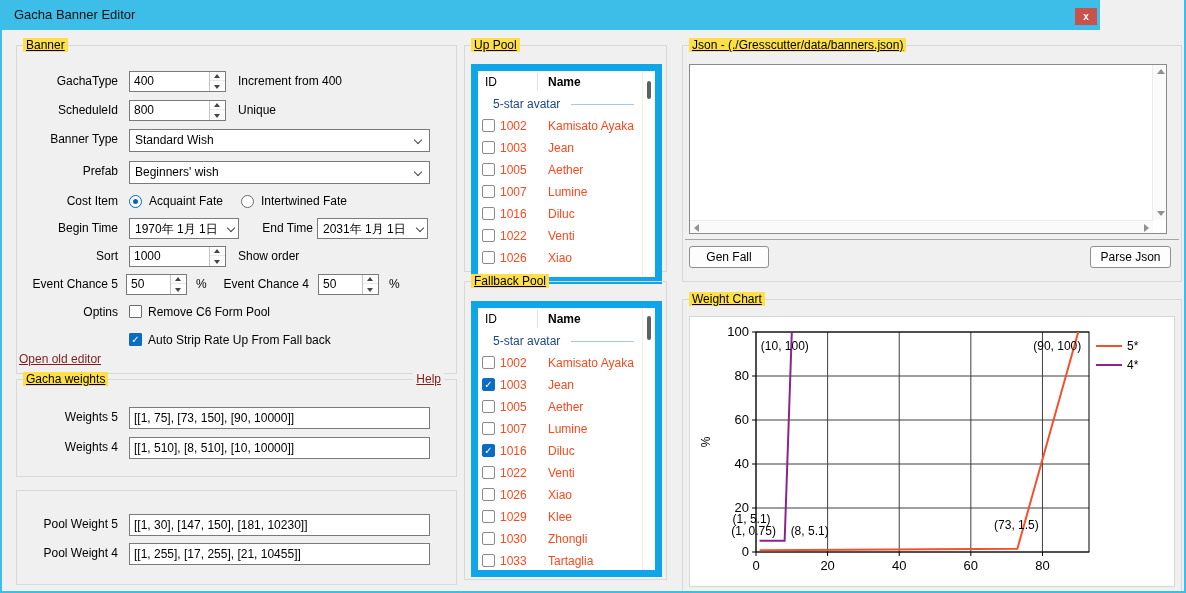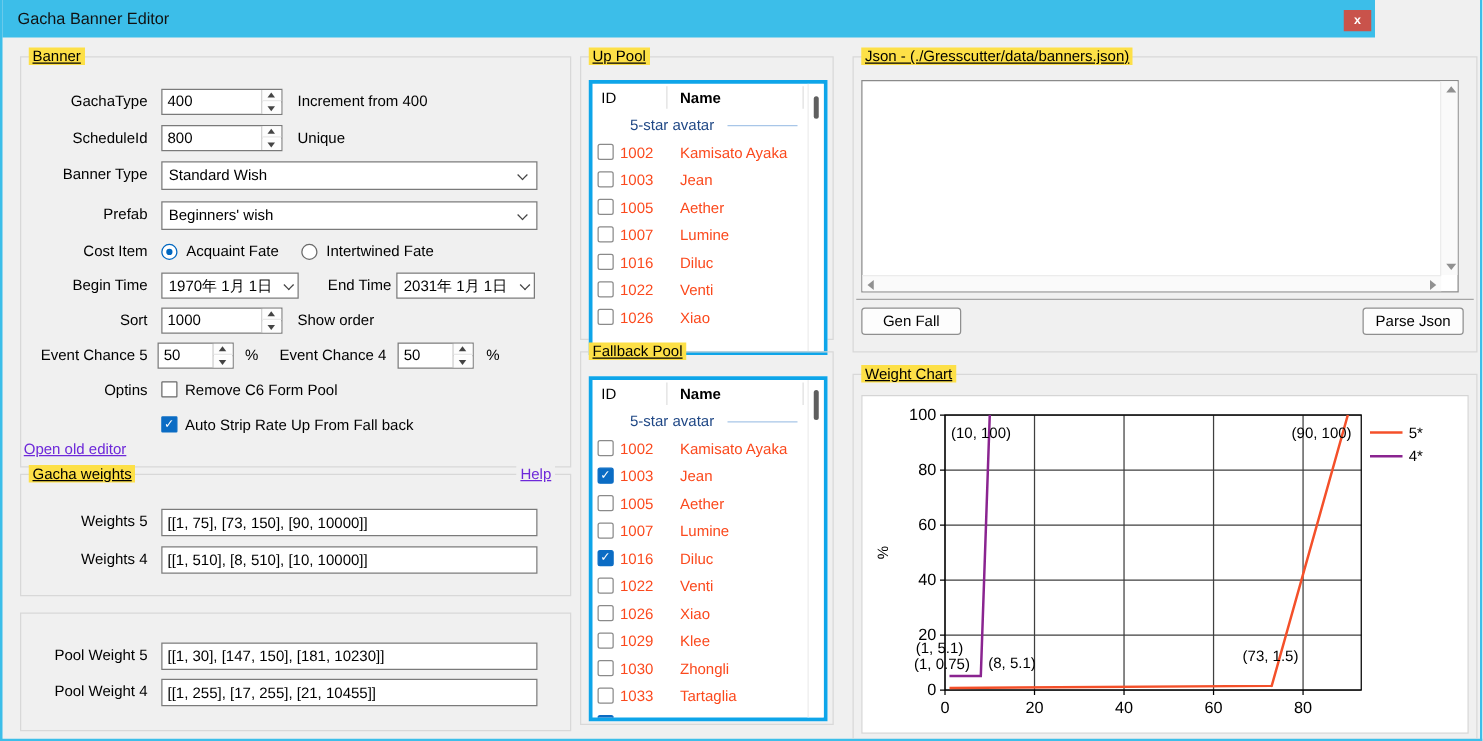--- a/index.html
+++ b/index.html
@@ -8,21 +8,21 @@
   .window { position:relative; width:1186px; height:593px; background:#f0f0f0;
             border:2px solid #3cbee9; border-top:none; overflow:hidden; }
   .titlebar { position:absolute; left:-2px; top:0; width:1100px; height:30px; background:#3cbee9; }
   .title { position:absolute; left:14px; top:0; line-height:30px; font-size:13px; color:#111; }
   .closebtn { position:absolute; right:3px; top:8px; width:22px; height:17px; background:#c9534b;
               color:#fff; font-size:10px; font-weight:bold; text-align:center; line-height:17px; cursor:default; }
   .group { position:absolute; border:1px solid #d8d8d8; }
   .glabel { position:absolute; top:-8px; left:6px; background:#fde047; padding:0 3px; white-space:nowrap;text-decoration:underline; }
   .flabel { position:absolute; text-align:right; line-height:21px; white-space:nowrap; }
   .hint { position:absolute; line-height:21px; white-space:nowrap; }
-  .link { color:#6d28d9; text-decoration:underline; position:absolute; white-space:nowrap; cursor:pointer; }
+  .link { color:#7f1d1d; text-decoration:underline; position:absolute; white-space:nowrap; cursor:pointer; }
 
   
   .spin, .tbox, .combo, .datebox { position:absolute; height:21px; background:#fff; border:1px solid #7a7a7a; }
   .spin .val { position:absolute; left:4px; top:0; line-height:19px; }
   .spin .btns { position:absolute; right:0; top:0; width:16px; height:19px; border-left:1px solid #c5c5c5; }
   .spin .btns .b { position:absolute; left:0; width:15px; height:9px; background:#fdfdfd; }
   .spin .btns .b.up { top:0; border-bottom:1px solid #e8e8e8; }
   .spin .btns .b.dn { bottom:0; }
   .tri-up, .tri-dn { position:absolute; left:4px; width:0; height:0;
     border-left:3px solid transparent; border-right:3px solid transparent; }
@@ -38,26 +38,26 @@
   .radio { position:absolute; width:13px; height:13px; border-radius:50%; background:#fff; border:1px solid #6a6a6a; }
   .radio.on { border:1px solid #0067c0; }
   .radio.on::after { content:""; position:absolute; left:3px; top:3px; width:5px; height:5px;
                      border-radius:50%; background:#0067c0; }
   .chk { position:absolute; width:13px; height:13px; border:1px solid #6a6a6a; background:#fff;
          font-size:10px; line-height:12px; text-align:center; color:#fff; border-radius:1px; }
   .chk.on { background:#0b6cc4; border-color:#0b6cc4; }
   .chklabel { position:absolute; line-height:16px; white-space:nowrap; }
 
   
-  .list { position:absolute; background:#fff; border:3px solid #0ea5e9; overflow:hidden; }
+  .list { position:absolute; background:#fff; border:7px solid #0ea5e9; overflow:hidden; }
   .lheader { position:absolute; left:0; top:0; right:13px; height:22px; }
   .lheader .h1 { position:absolute; left:7px; line-height:22px; }
   .lheader .h2 { position:absolute; left:70px; line-height:22px;font-weight:bold; }
   .colsep { position:absolute; top:2px; width:1px; height:18px; background:#e0e0e0; }
-  .lsep { position:absolute; left:16px; top:22px; right:13px; height:22px; }
+  .lsep { position:absolute; left:1px; top:22px; right:13px; height:22px; }
   .lsep .t { position:absolute; left:14px; line-height:22px; color:#1f4785; }
   .lsep .ln { position:absolute; right:8px; top:11px; height:1px; background:#a8c6e8; }
   .lrows { position:absolute; left:0; right:13px; overflow:hidden; }
   .prow { position:relative; height:22px; }
   .cb { position:absolute; left:4px; top:4px; width:13px; height:13px; border:1px solid #8a8a8a;
         border-radius:2px; background:#fff; font-size:10px; line-height:12px; text-align:center; color:#fff; }
   .cb.on { background:#0b6cc4; border-color:#0b6cc4; }
   .pid { position:absolute; left:22px; line-height:22px; color:#fb491d; }
   .pname { position:absolute; left:70px; line-height:22px; color:#fb491d; }
   .vscroll { position:absolute; top:0; right:0; bottom:0; width:13px; background:#fff; border-left:1px solid #ededed; }

